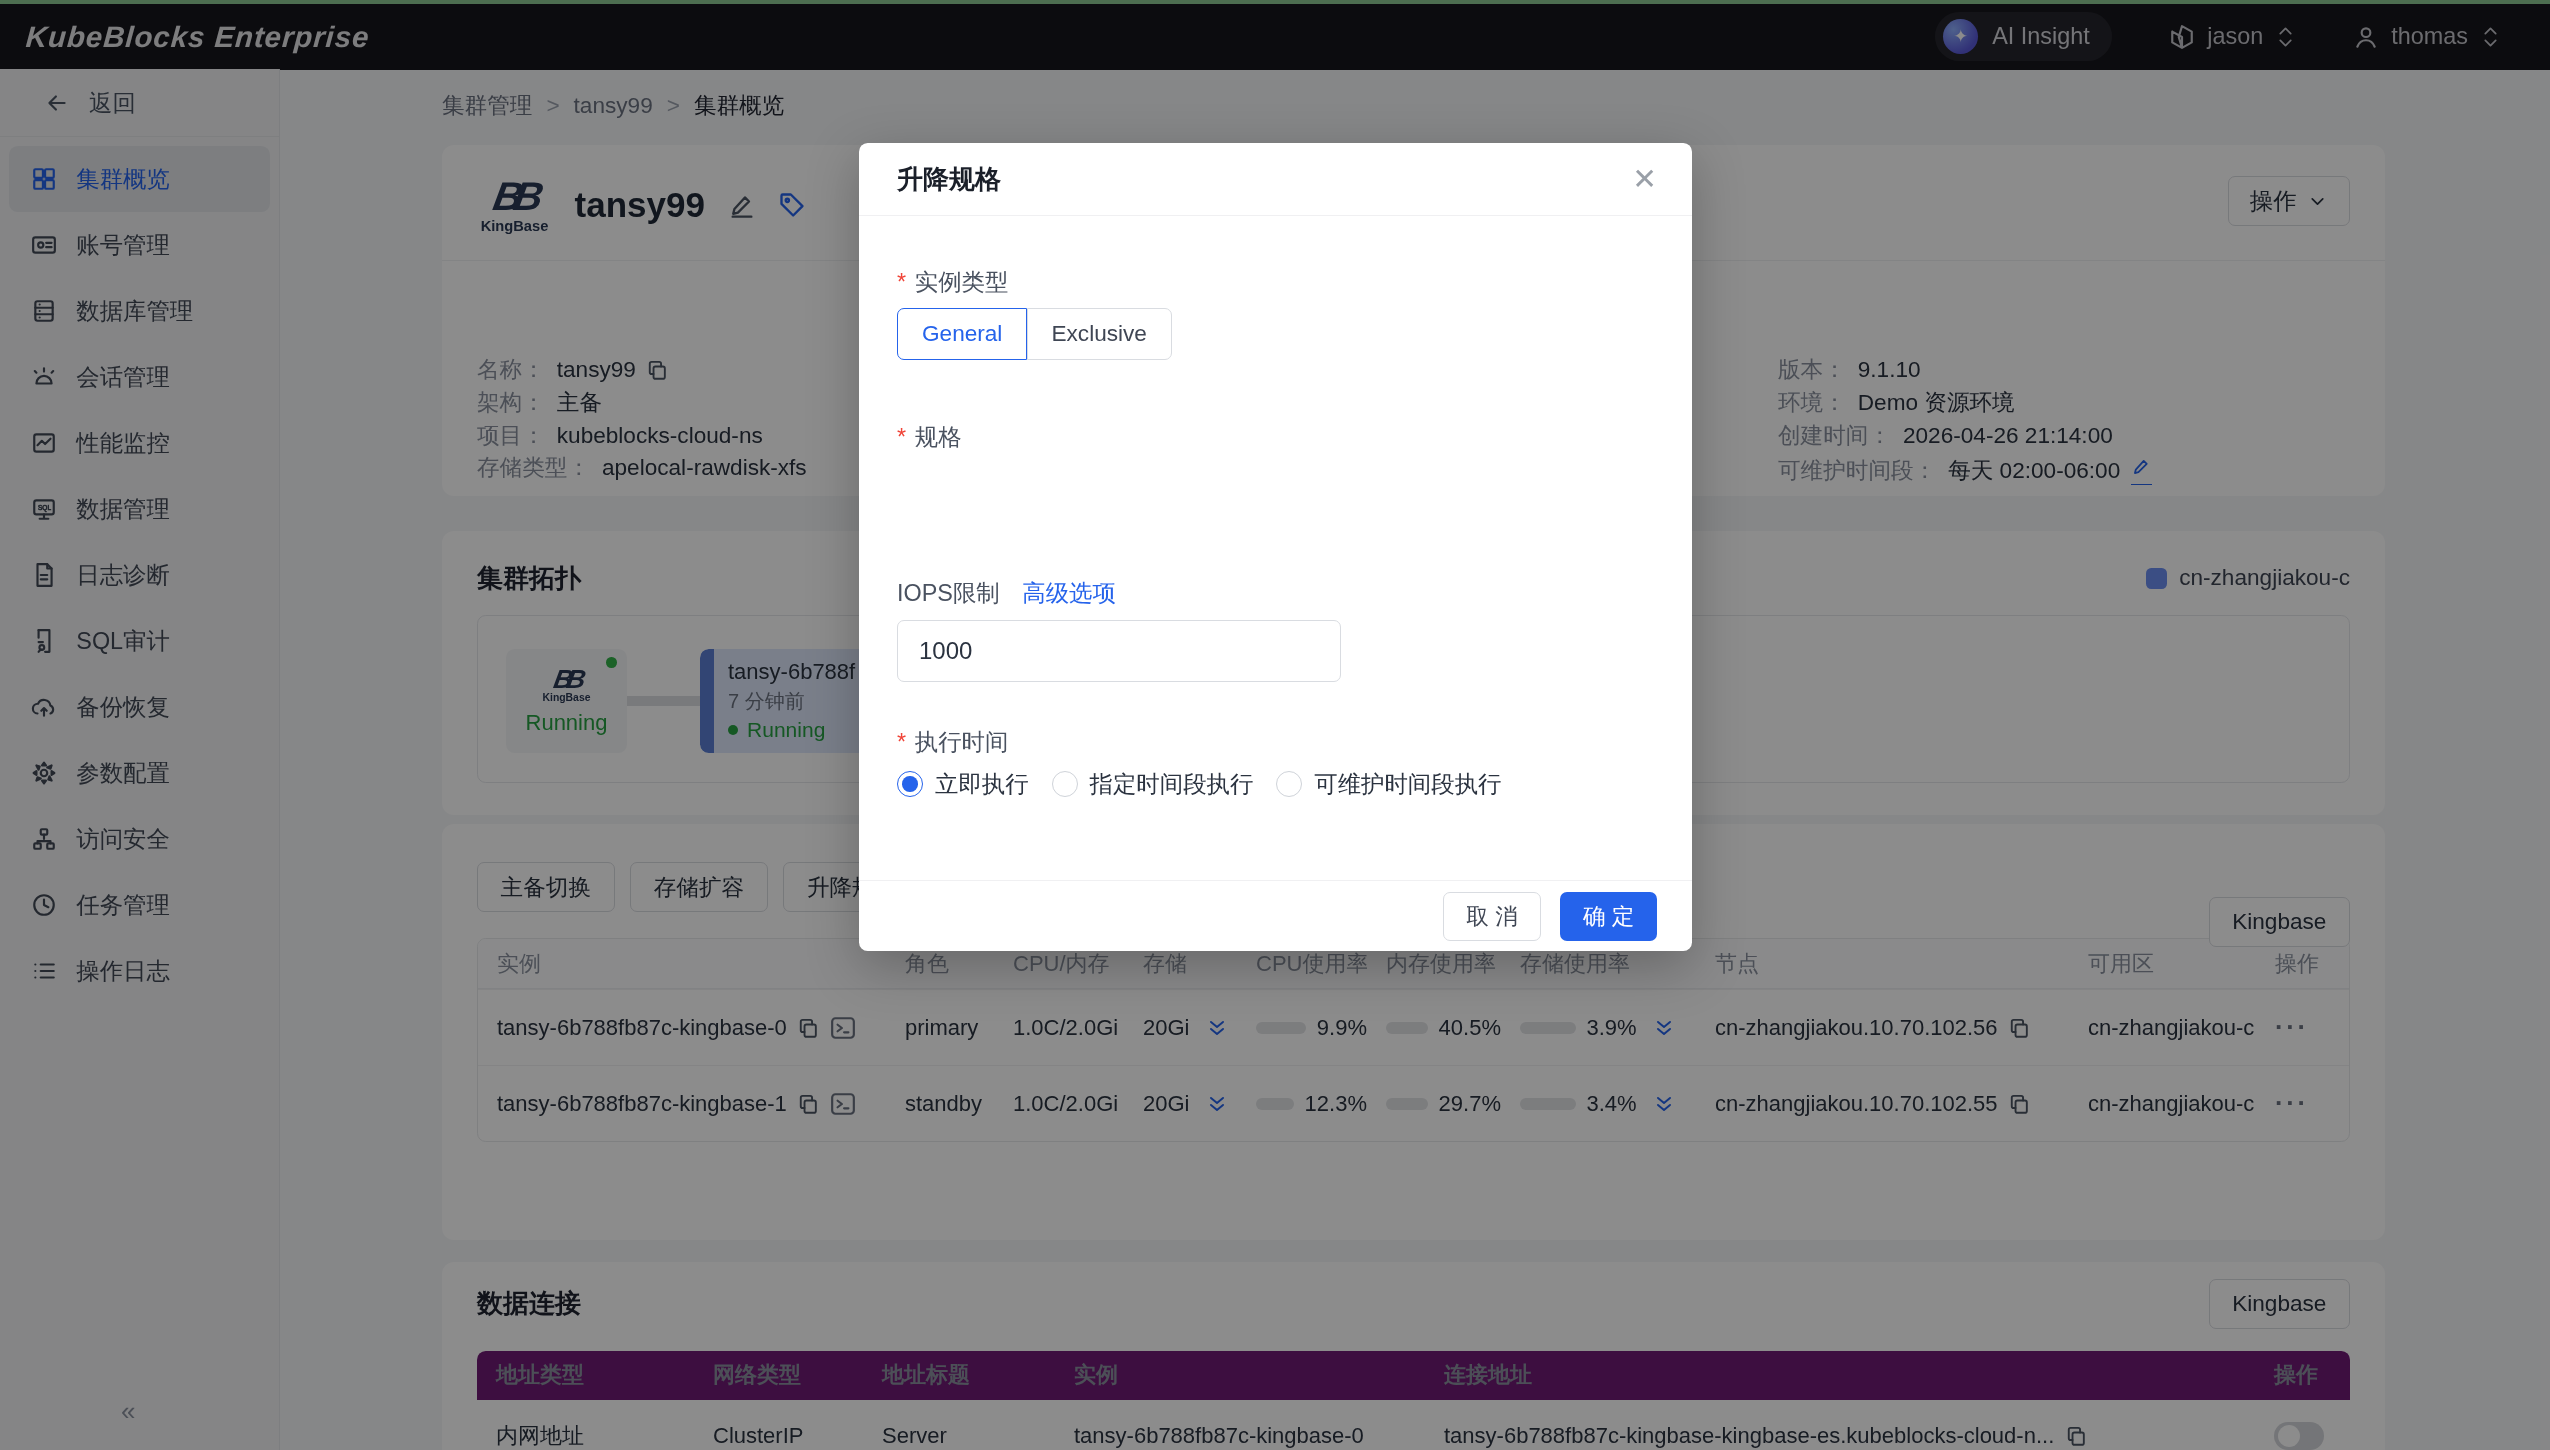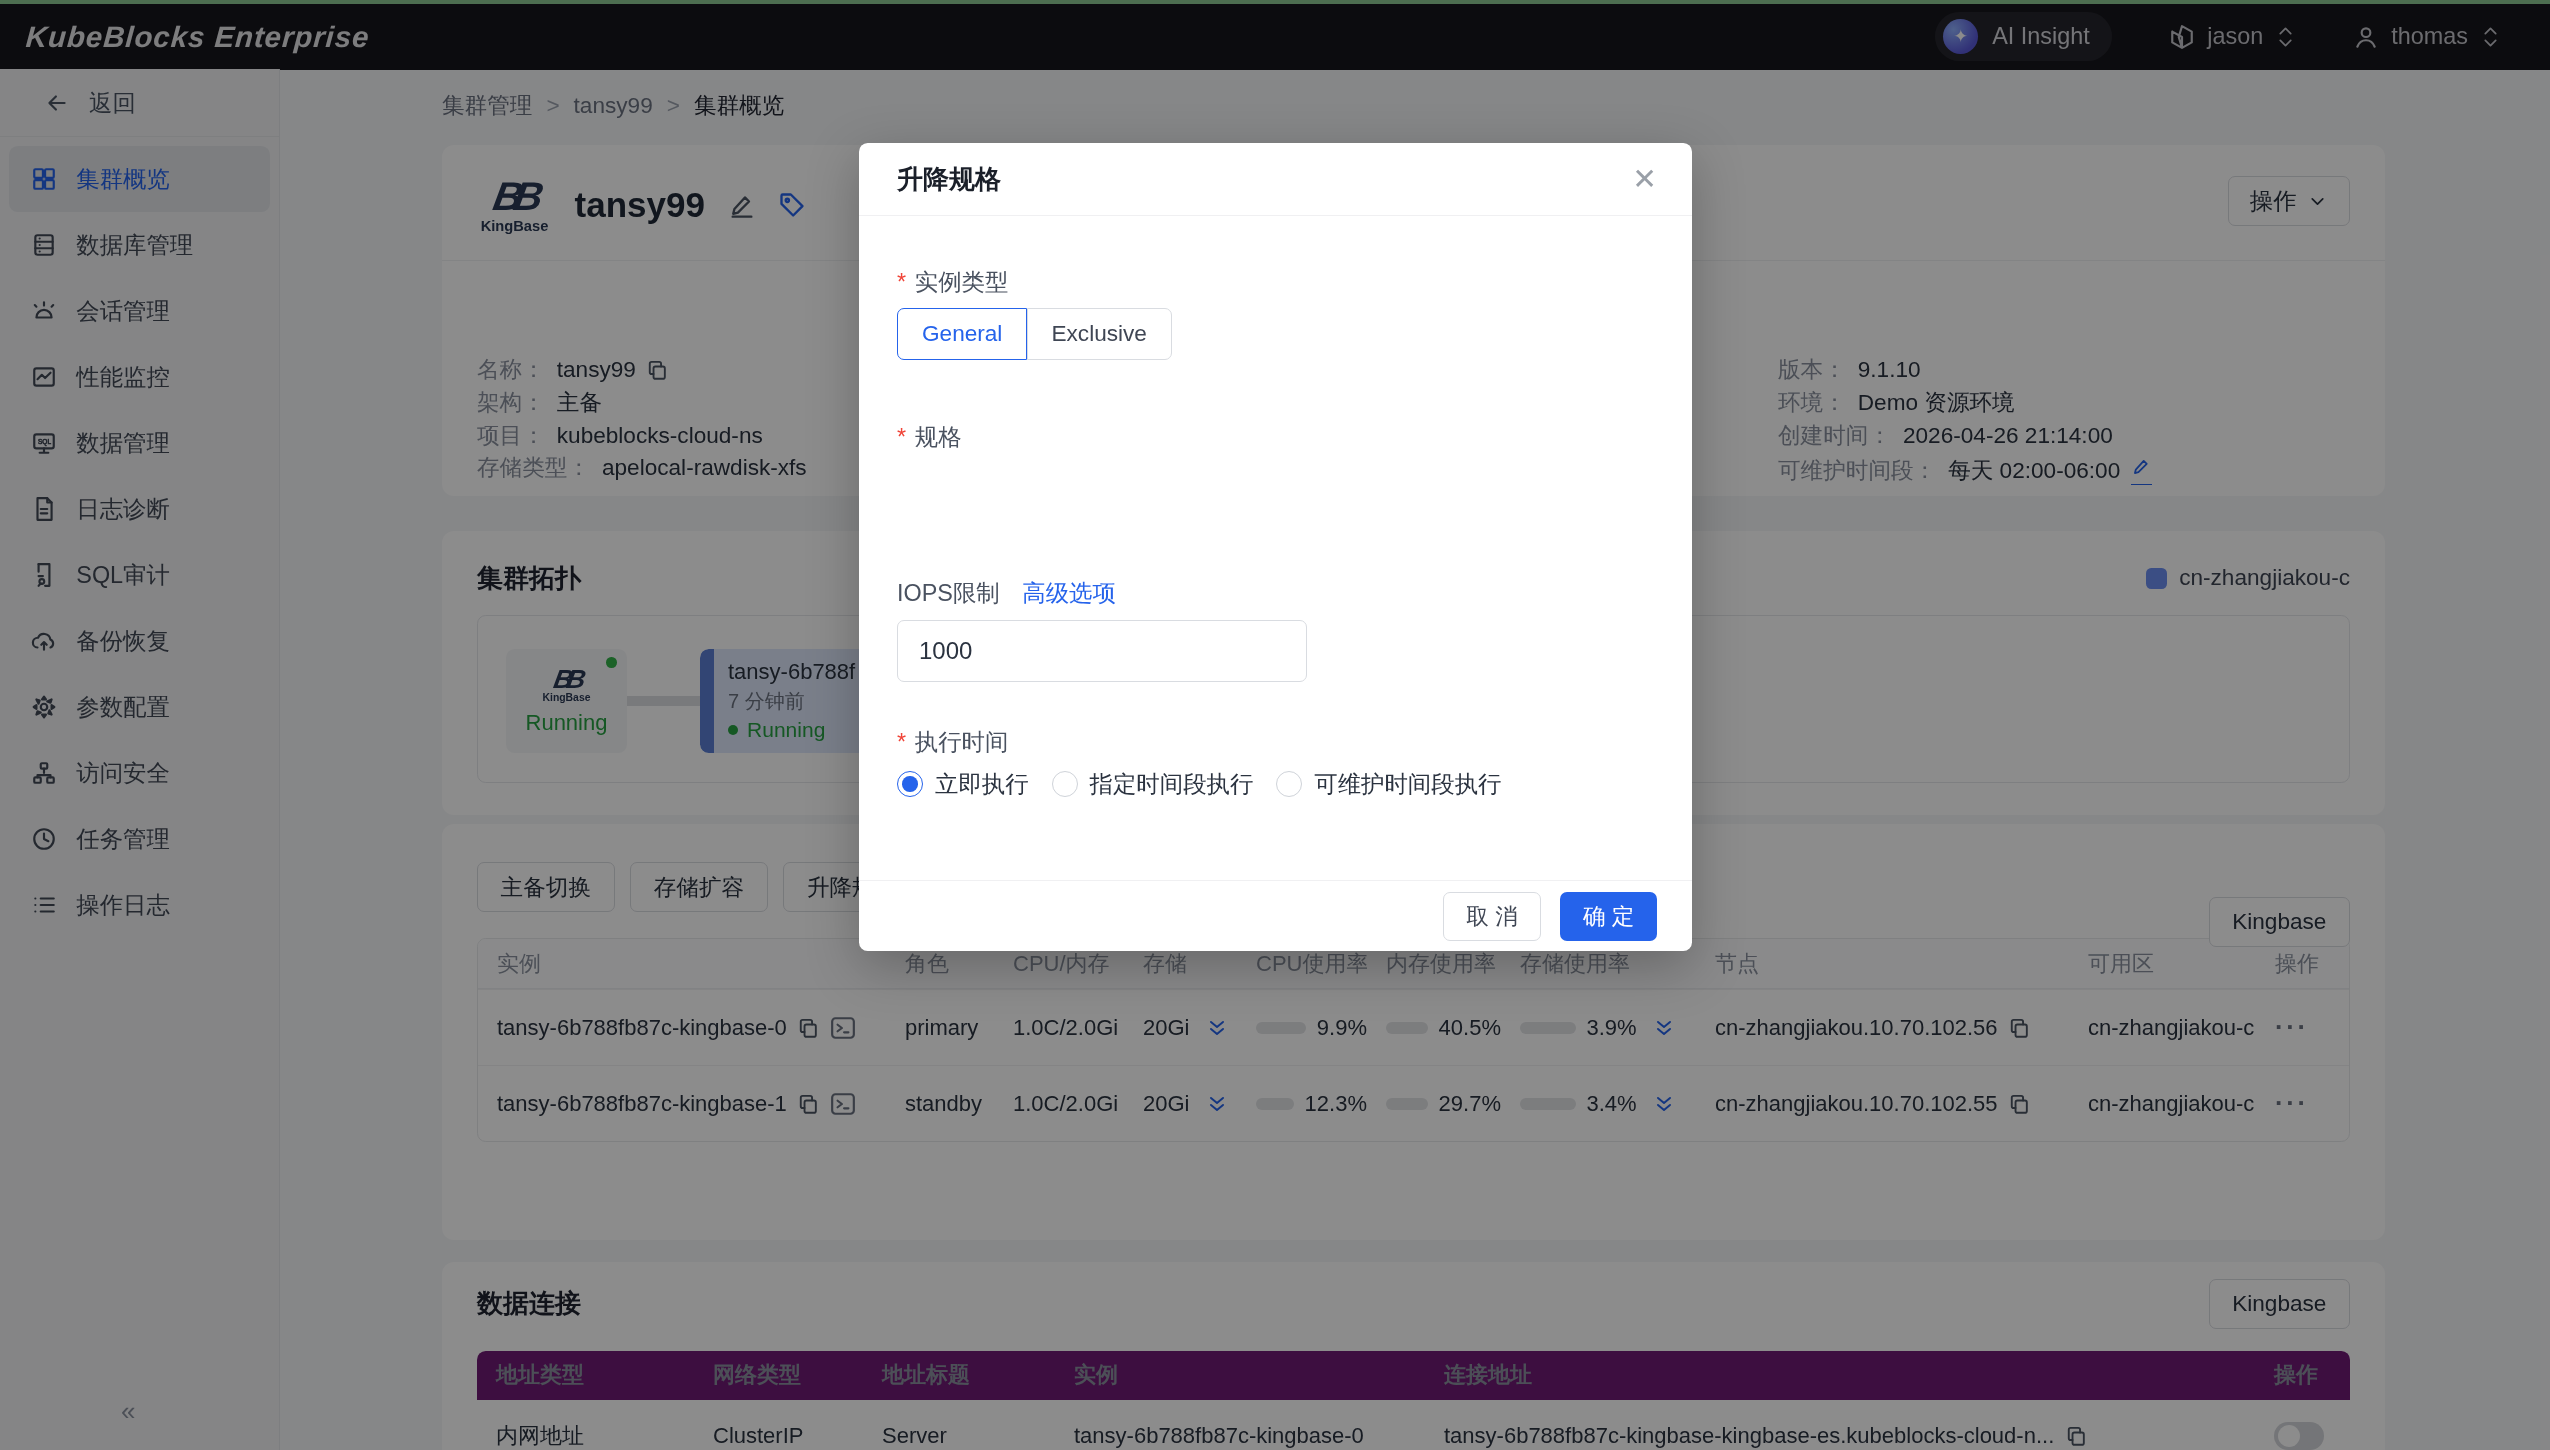--- a/index.html
+++ b/index.html
@@ -120,21 +120,21 @@
   .req::before { content:"*"; color:#f04438; font-size:23.4px; margin-right:1.7px; }
   .lbl-type { top:50px; } .lbl-spec { top:205px; } .lbl-iops { top:361px; } .lbl-exec { top:510px; }
   .opt-group { position:absolute; left:38px; display:flex; }
   .grp-type { top:92px; } .grp-spec { top:248px; }
   .opt { height:52px; padding:0 24px; border:0.9px solid #d9dce1; background:#fff; font-size:22.6px; color:#3f4654;
          display:flex; align-items:center; justify-content:center; margin-left:-0.9px; cursor:pointer; }
   .opt:first-child { margin-left:0; border-radius:7px 0 0 7px; }
   .opt:last-child { border-radius:0 7px 7px 0; }
   .opt.selected { border:0.9px solid #2563eb; color:#2563eb; z-index:2; }
   .adv-link { color:#2563eb; font-size:23.4px; cursor:pointer; }
-  .iops-input { position:absolute; left:38px; top:404px; width:410px; height:62px; border:0.9px solid #d9dce1; border-radius:7px;
+  .iops-input { position:absolute; left:38px; top:404px; width:444px; height:62px; border:0.9px solid #d9dce1; border-radius:7px;
                 font-size:24px; color:#2b3340; padding:0 21px; outline:none; font-family:inherit; }
   .radio-row { position:absolute; left:38px; top:552px; display:flex; gap:23px; }
   .radio-opt { display:flex; align-items:center; gap:12px; font-size:23.4px; color:#2b3340; cursor:pointer; }
   .radio { width:26px; height:26px; border-radius:50%; border:1.7px solid #cfd3d9; background:#fff; position:relative; }
   .radio.checked { border-color:#2563eb; }
   .radio.checked::after { content:""; position:absolute; inset:4.3px; border-radius:50%; background:#2563eb; }
   .modal-footer { height:71px; border-top:0.9px solid #f0f0f2; display:flex; align-items:center; justify-content:flex-end; gap:19px; padding:0 35px; }
   .btn-cancel { height:49px; padding:0 22.6px; border:0.9px solid #d9dce1; border-radius:7px; background:#fff; font-size:22.6px; color:#3f4654; cursor:pointer; }
   .btn-primary { height:49px; padding:0 22.6px; border:none; border-radius:7px; background:#2563eb; font-size:22.6px; color:#fff; cursor:pointer; }
 
@@ -184,20 +184,28 @@
     </div>
     <nav class="side-nav">
       <div class="side-item active">
         <svg class="ic" width="26" height="26" viewBox="0 0 24 24">
             <rect x="3" y="3" width="8" height="8" rx="1"></rect>
             <rect x="13" y="3" width="8" height="8" rx="1"></rect>
             <rect x="3" y="13" width="8" height="8" rx="1"></rect>
             <rect x="13" y="13" width="8" height="8" rx="1"></rect>
           </svg>
         <span>集群概览</span>
+      </div>
+      <div class="side-item">
+        <svg class="ic" width="26" height="26" viewBox="0 0 24 24">
+            <rect x="2" y="5" width="20" height="14" rx="2"></rect>
+            <circle cx="9" cy="12" r="2.4"></circle>
+            <path d="M14 10h5M14 14h5"></path>
+          </svg>
+        <span>账号管理</span>
       </div>
       <div class="side-item">
         <svg class="ic" width="26" height="26" viewBox="0 0 24 24">
             <rect x="4" y="3" width="16" height="18" rx="2"></rect>
             <path d="M4 9h16M4 15h16M8 6h.01M8 12h.01M8 18h.01"></path>
           </svg>
         <span>数据库管理</span>
       </div>
       <div class="side-item">
         <svg class="ic" width="26" height="26" viewBox="0 0 24 24">

